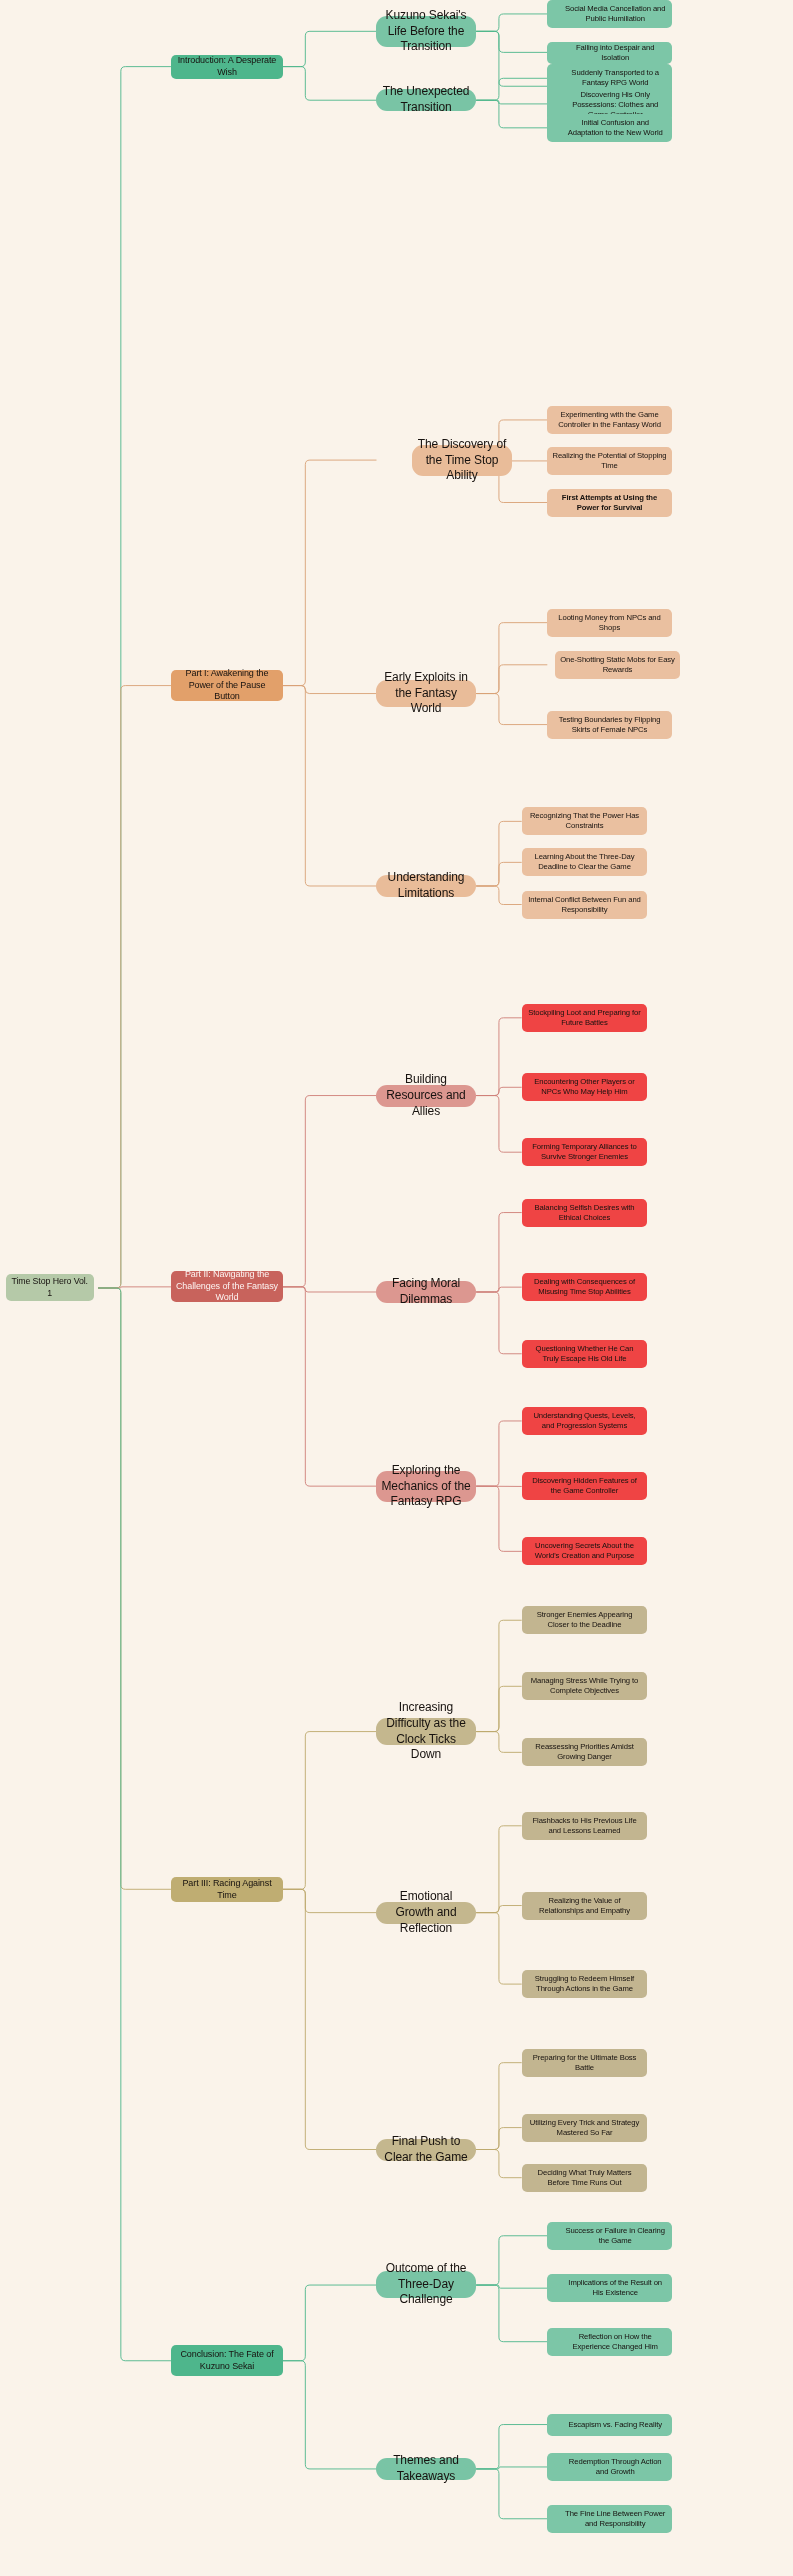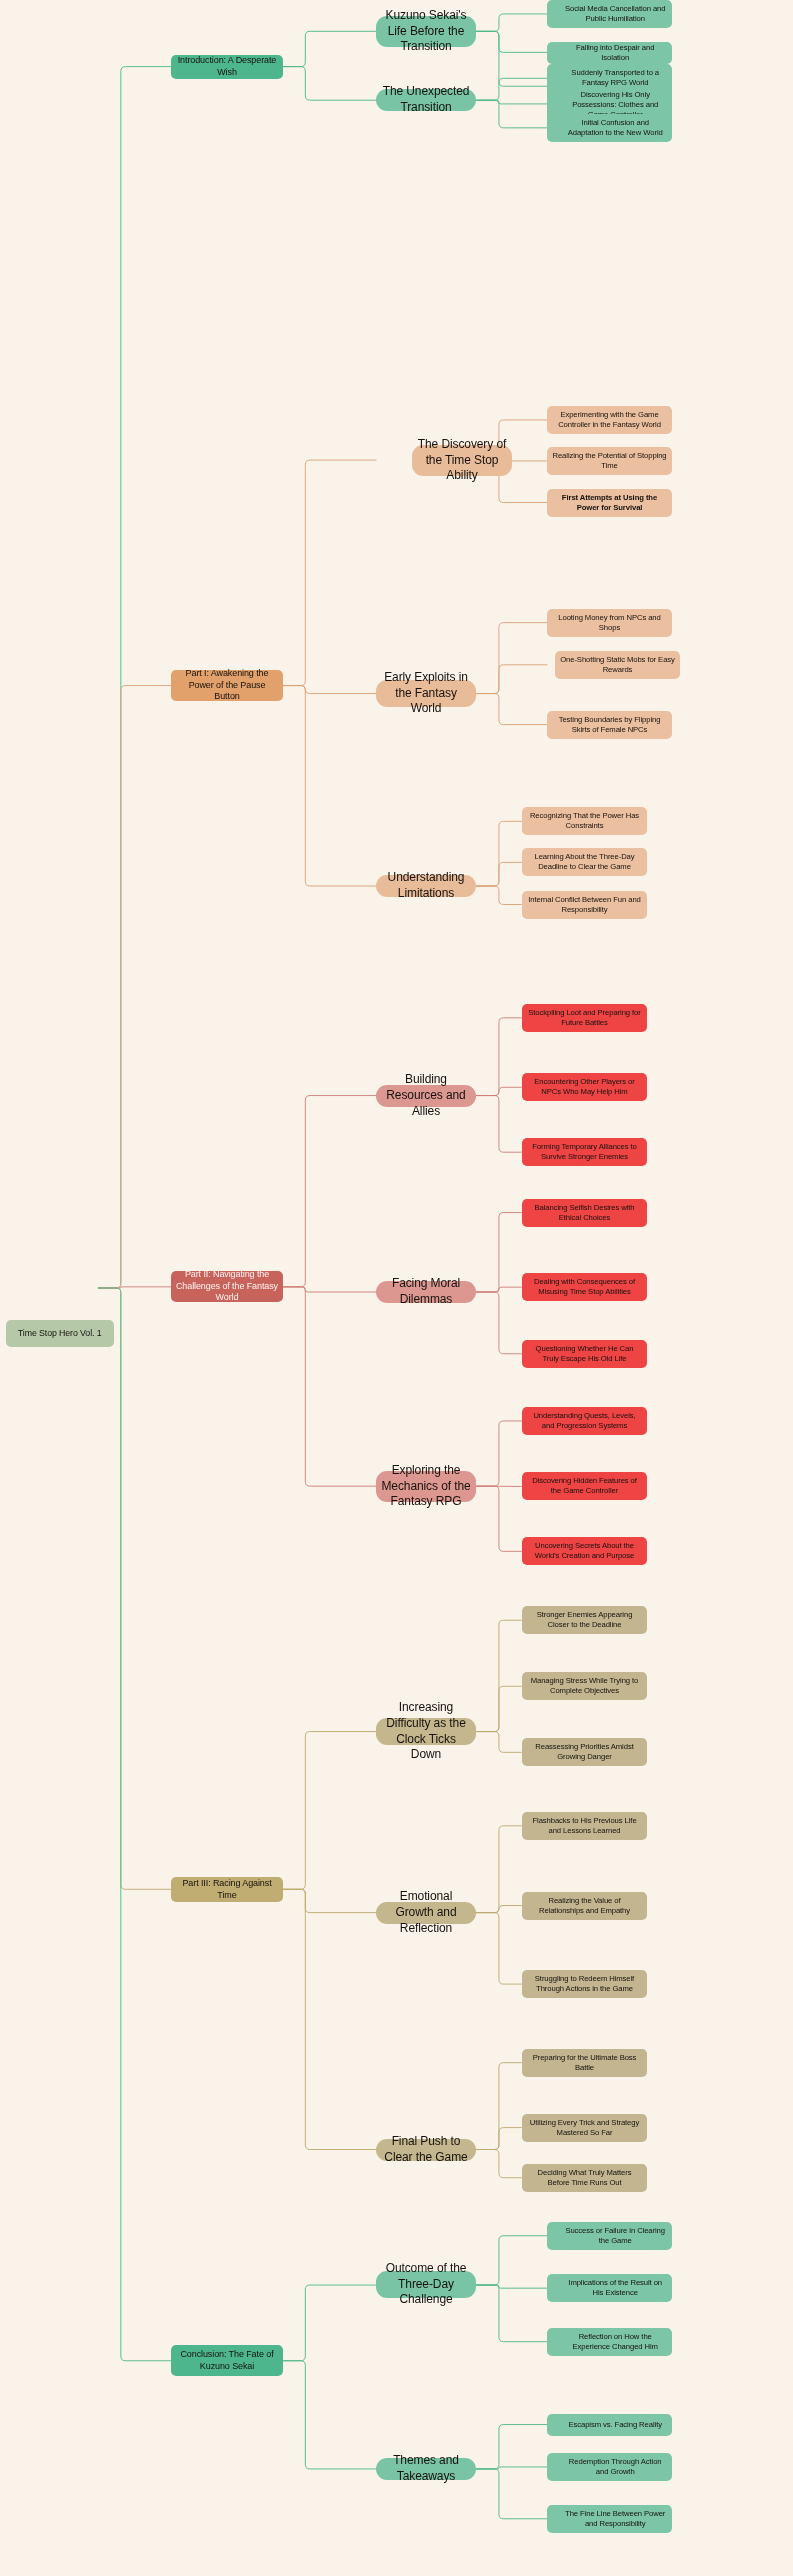--- a/index.html
+++ b/index.html
@@ -106,21 +106,21 @@
       <path d="M496,4146 L528,4146 Q536,4146 536,4138 L536,4021 Q536,4013 544,4013 L661,4013" fill="none" stroke="#4eb68c" stroke-width="1.6"></path>
       <path d="M836,4013 L868,4013 Q876,4013 876,4005 L876,3934.5 Q876,3926.5 884,3926.5 L961,3926.5" fill="none" stroke="#4eb68c" stroke-width="1.6"></path>
       <path d="M836,4013 L873.25,4013 Q876,4013 876,4015.75 L876,4015.75 Q876,4018.5 878.75,4018.5 L961,4018.5" fill="none" stroke="#4eb68c" stroke-width="1.6"></path>
       <path d="M836,4013 L868,4013 Q876,4013 876,4021 L876,4104.5 Q876,4112.5 884,4112.5 L961,4112.5" fill="none" stroke="#4eb68c" stroke-width="1.6"></path>
       <path d="M496,4146 L528,4146 Q536,4146 536,4154 L536,4328 Q536,4336 544,4336 L661,4336" fill="none" stroke="#4eb68c" stroke-width="1.6"></path>
       <path d="M836,4336 L868,4336 Q876,4336 876,4328 L876,4266 Q876,4258 884,4258 L961,4258" fill="none" stroke="#4eb68c" stroke-width="1.6"></path>
       <path d="M836,4336 L874.25,4336 Q876,4336 876,4334.25 L876,4334.25 Q876,4332.5 877.75,4332.5 L961,4332.5" fill="none" stroke="#4eb68c" stroke-width="1.6"></path>
       <path d="M836,4336 L868,4336 Q876,4336 876,4344 L876,4415.5 Q876,4423.5 884,4423.5 L961,4423.5" fill="none" stroke="#4eb68c" stroke-width="1.6"></path>
     </svg>
 
-  <div class="node lvl0" style="left:5.7px;top:1320px;width:108px;height:27px;justify-content:flex-end;">
+  <div class="node lvl0" style="left:5.7px;top:1274px;width:88px;height:27px;justify-content:flex-end;">
     <span>Time Stop Hero Vol. 1</span>
   </div>
 
   <div class="node lvl1 g1" style="left:171px;top:55px;width:112px;height:24px;">
     <span>Introduction: A Desperate Wish</span>
   </div>
 
   <div class="node lvl2 g2" style="left:376px;top:16px;width:100px;height:31px;">
     <span>Kuzuno Sekai's Life Before the Transition</span>
   </div>

